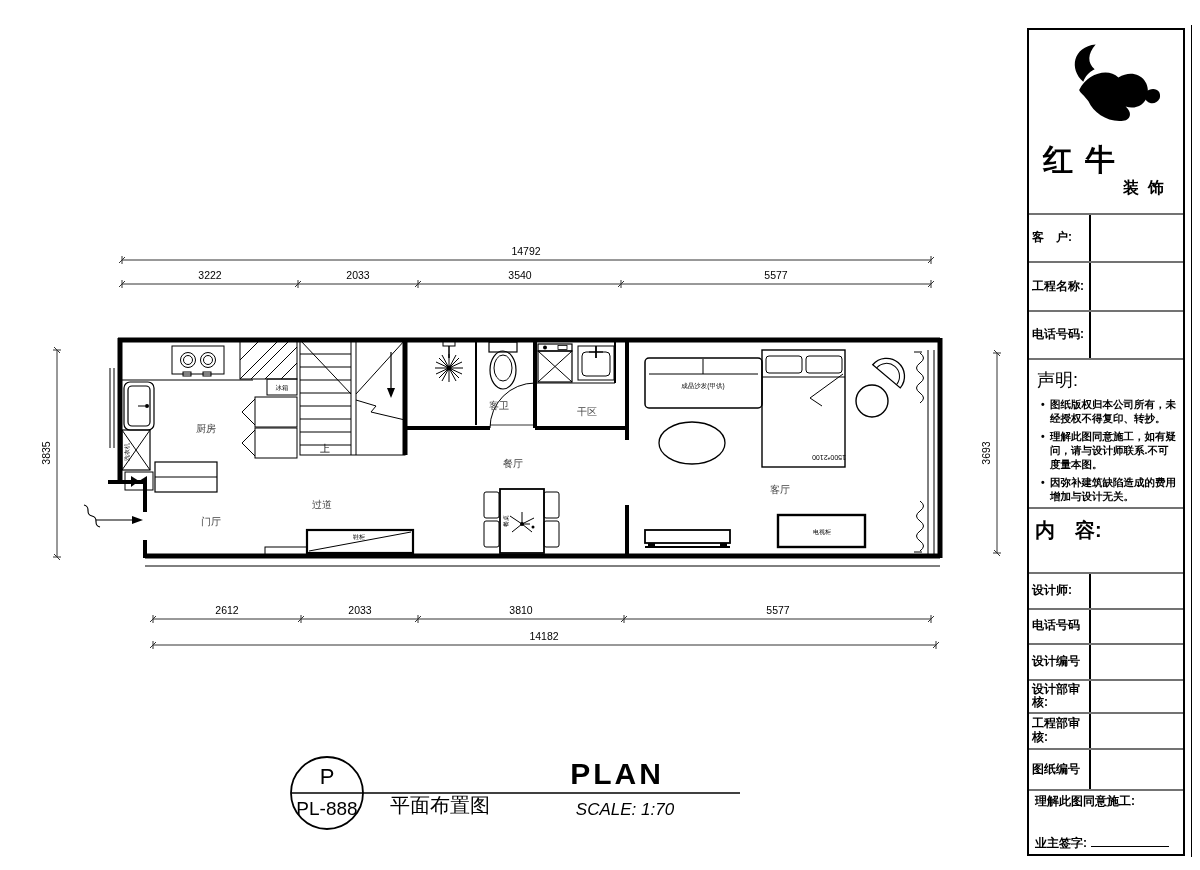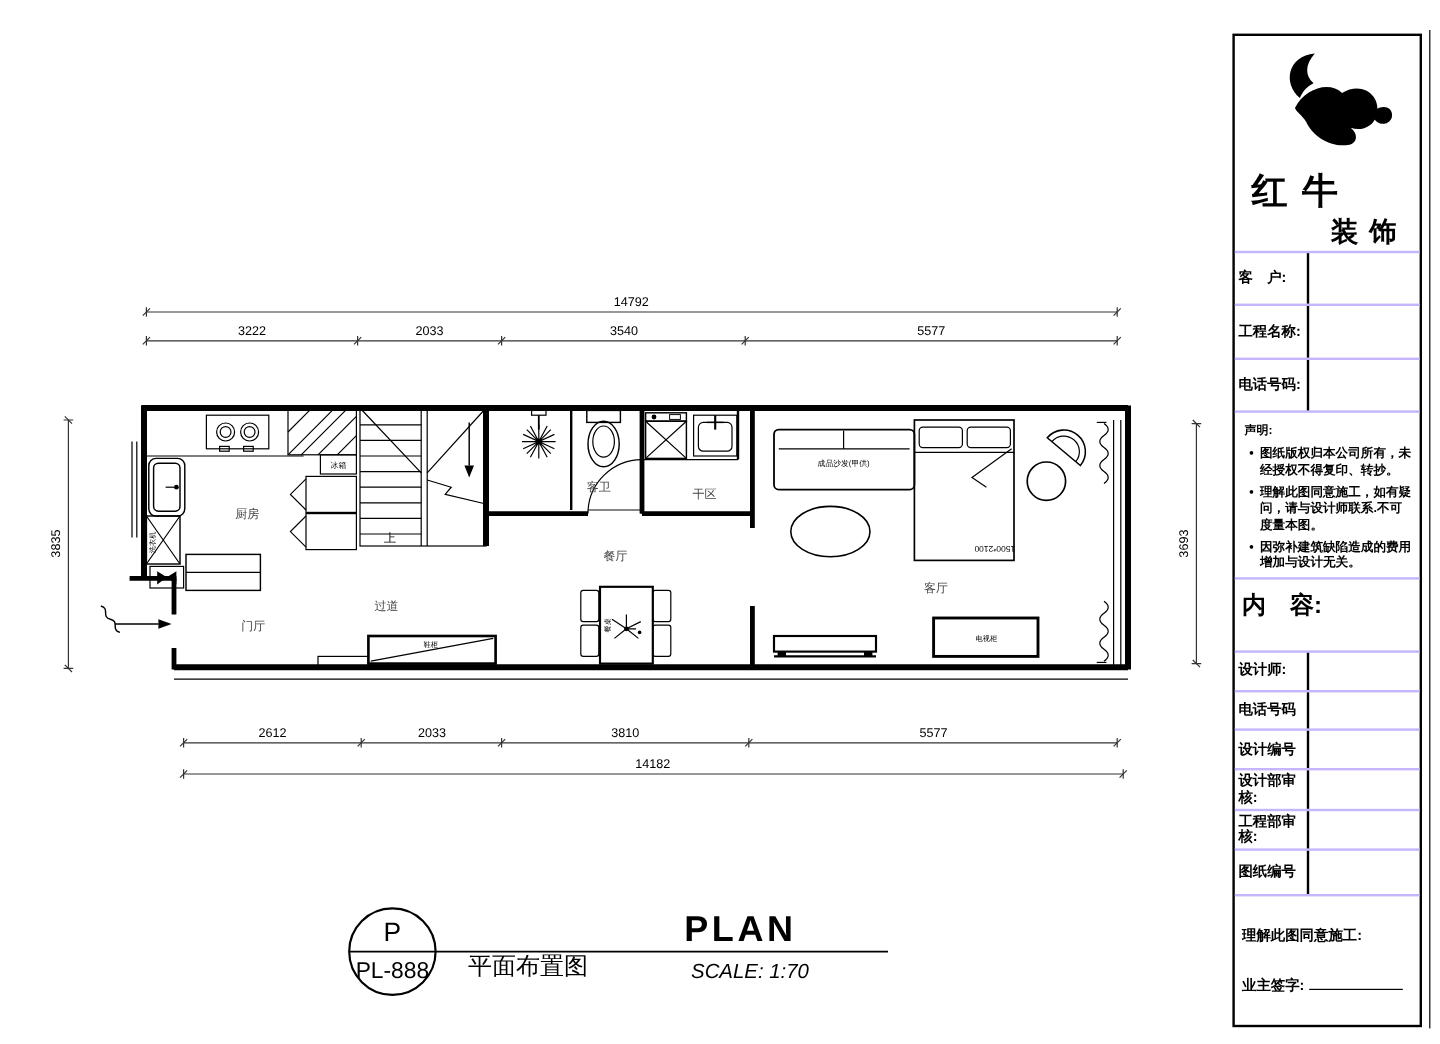--- a/index.html
+++ b/index.html
@@ -3,38 +3,38 @@
 <meta charset="utf-8">
 <style>
   html,body{margin:0;padding:0;background:#fff;}
   body{width:1200px;height:870px;font-family:"Liberation Sans",sans-serif;color:#000;}
   .sheet{position:relative;width:1200px;height:870px;background:#fff;overflow:hidden;}
   .plan-svg{position:absolute;left:0;top:0;}
   
   .page-edge{position:absolute;left:1191px;top:25px;height:832px;width:0;border-left:1.5px solid #000;}
   .tblock{position:absolute;left:1027px;top:28px;width:158px;height:828px;border:2px solid #000;
           display:flex;flex-direction:column;box-sizing:border-box;background:#fff;}
-  .sec{border-bottom:2px solid #c4b5fd;box-sizing:border-box;}
+  .sec{border-bottom:2px solid #737373;box-sizing:border-box;}
   .sec:last-child{border-bottom:none;}
   .logo-box{height:198px;display:flex;flex-direction:column;align-items:stretch;}
   .logo-art{margin:6px auto 0 auto;}
   .brand-main{font-size:30px;font-weight:700;letter-spacing:12px;padding-left:14px;line-height:1.05;}
-  .brand-sub{font-size:23px;font-weight:700;letter-spacing:9px;text-align:right;padding-right:10px;margin-top:2px;}
+  .brand-sub{font-size:16px;font-weight:700;letter-spacing:9px;text-align:right;padding-right:10px;margin-top:2px;}
   .row{display:flex;align-items:stretch;}
   .row .lab{width:62px;border-right:2px solid #000;display:flex;align-items:center;
             padding:2px 3px;font-size:12px;font-weight:700;line-height:1.15;box-sizing:border-box;}
   .row .val{flex:1;}
   .h36{height:52px}.h38{height:38px}.h34{height:34px}.h32{height:44px}
   .stm{height:152px;padding:8px 6px 0 8px;box-sizing:border-box;}
-  .stm-title{font-size:10px;font-weight:700;margin-bottom:6px;}
+  .stm-title{font-size:18px;font-weight:400;margin-bottom:6px;}
   .stm ul{margin:0;padding:0 0 0 4px;list-style:none;}
   .stm li{font-size:10.5px;font-weight:700;line-height:1.32;margin-bottom:4px;position:relative;padding-left:9px;}
   .stm li::before{content:"•";position:absolute;left:0;top:0;}
   .content-box{height:68px;padding:8px 6px;box-sizing:border-box;font-size:20px;font-weight:700;}
-  .sig-box{flex:1;padding:24px 6px;box-sizing:border-box;font-size:12px;font-weight:700;}
+  .sig-box{flex:1;padding:2px 6px;box-sizing:border-box;font-size:12px;font-weight:700;}
   .sig-line{display:inline-block;width:78px;border-bottom:1.5px solid #000;height:12px;margin-left:4px;}
   .owner{margin-top:24px;}
 </style>
 </head>
 <body>
 
 <div class="sheet">
 
   <svg class="plan-svg" width="1020" height="870" viewBox="0 0 1020 870" font-family="Liberation Sans, sans-serif" fill="none" stroke="#000">
 

